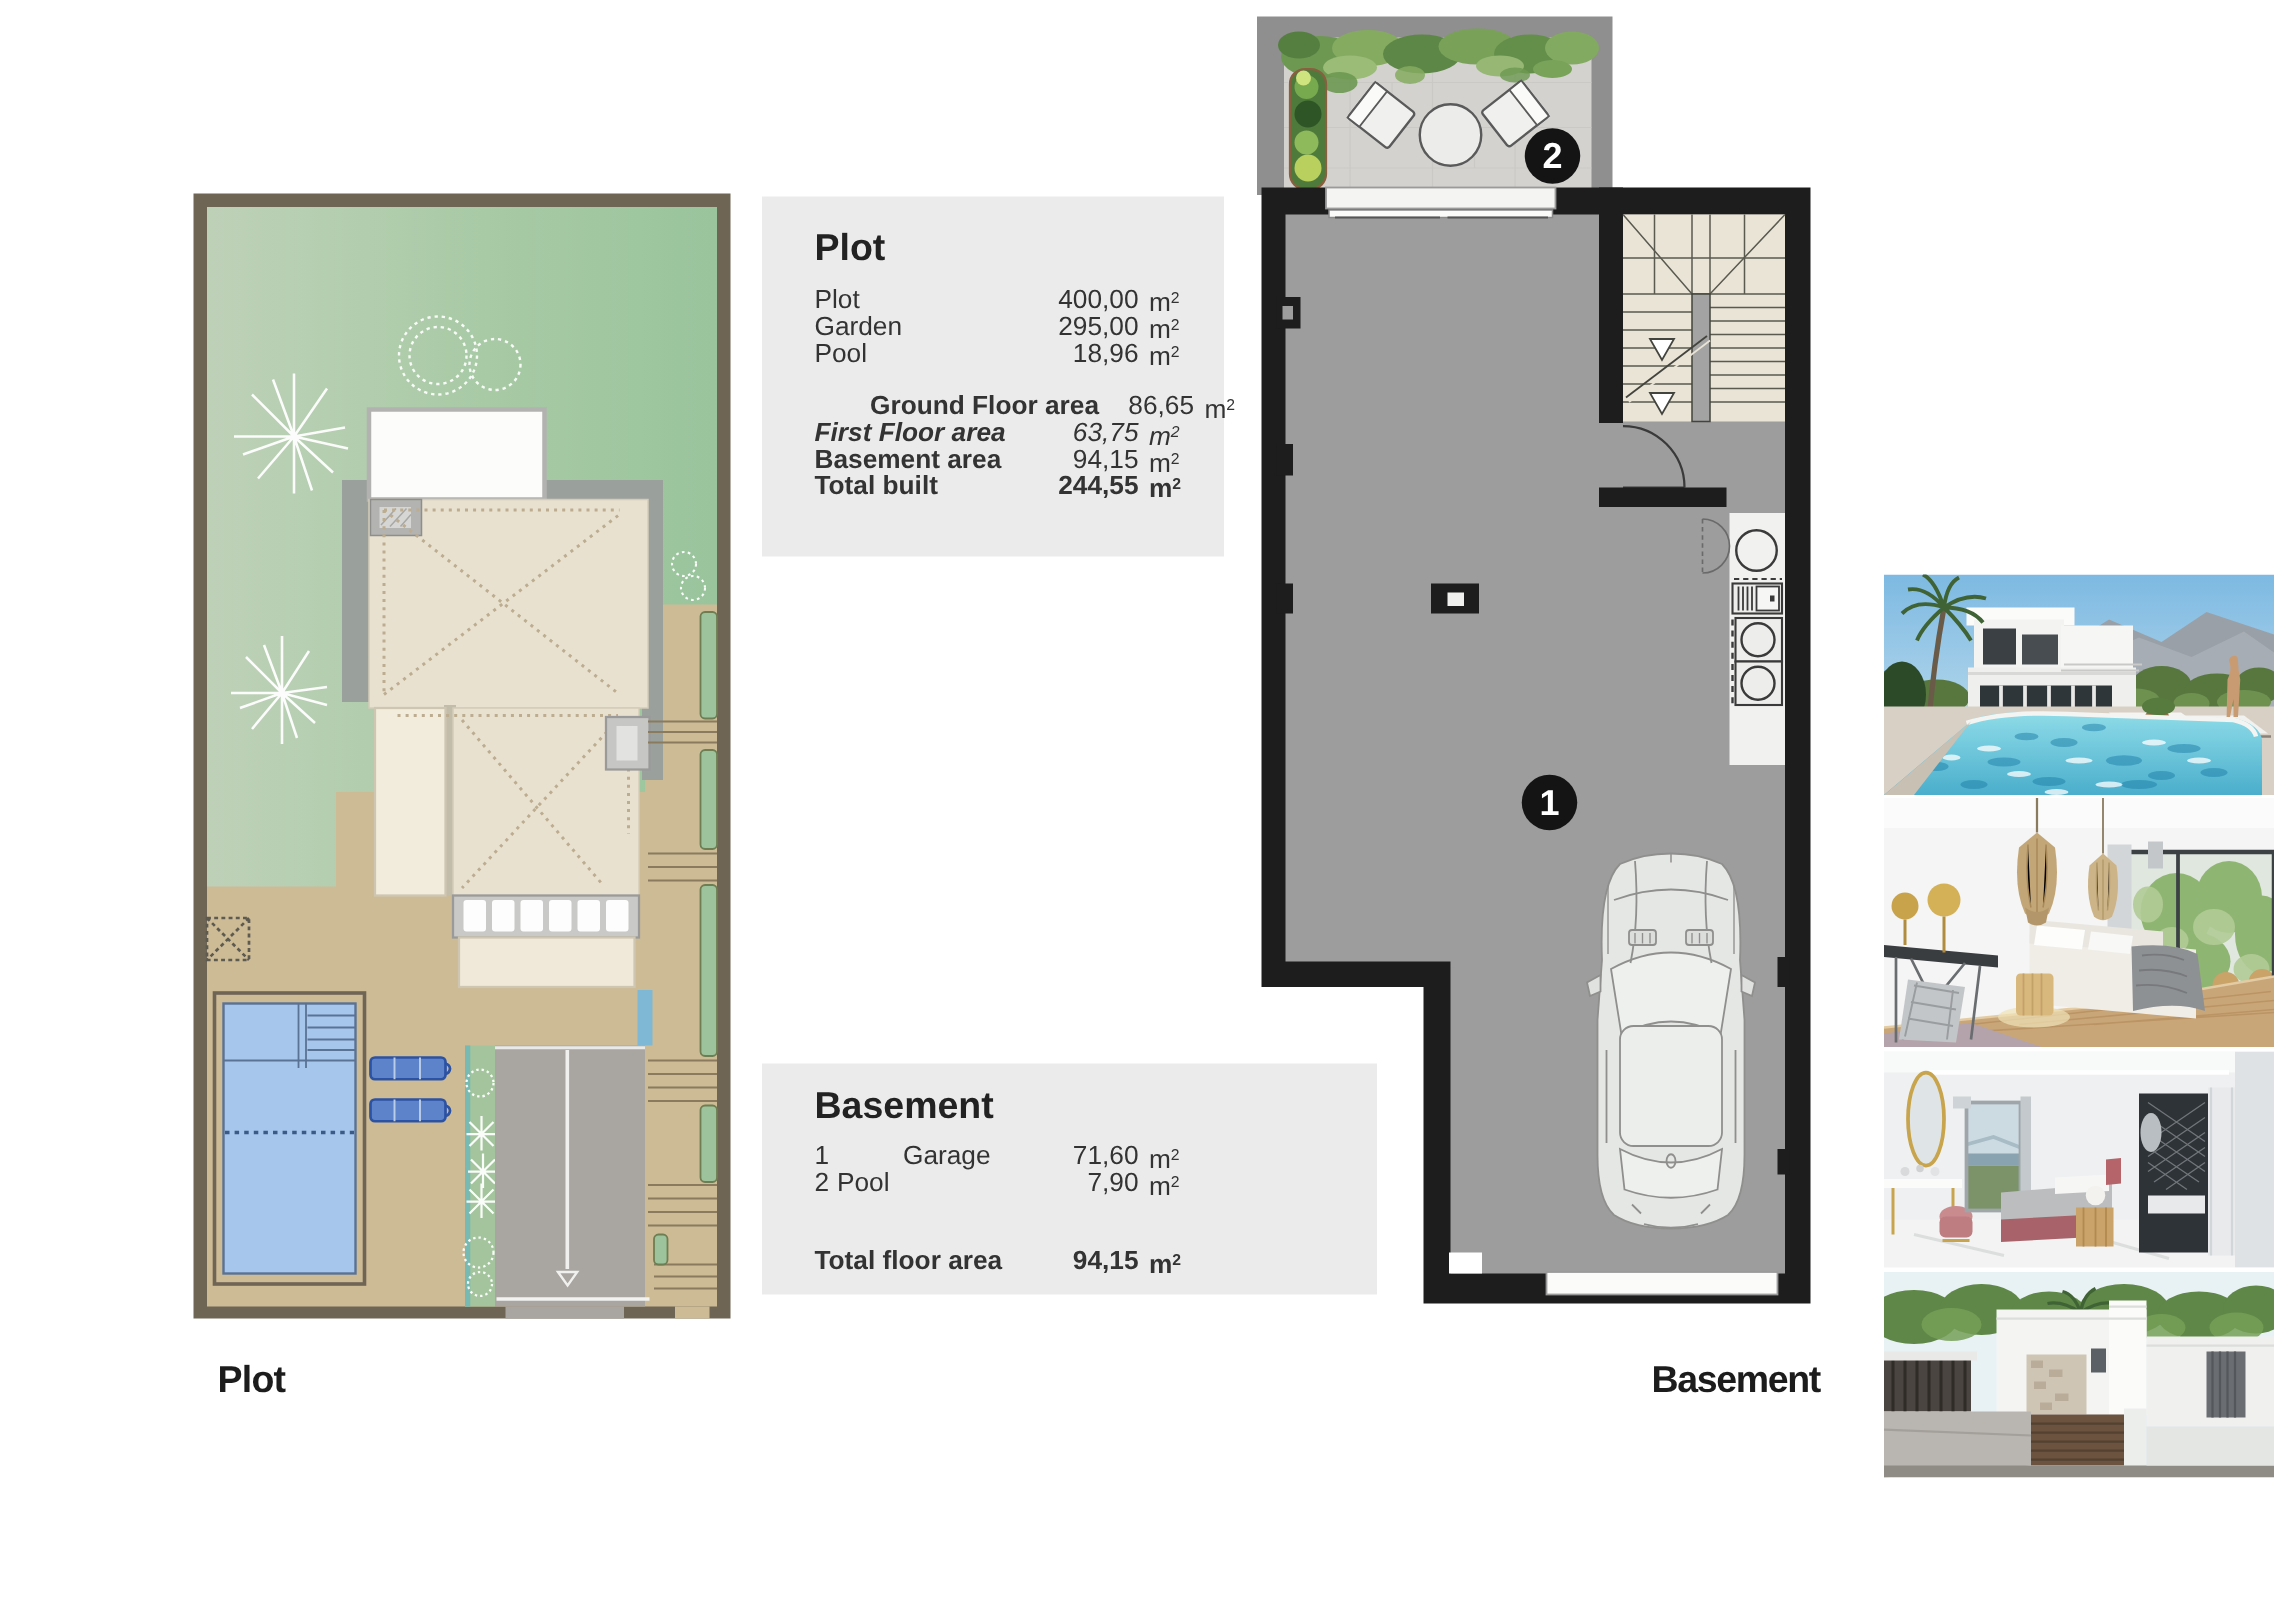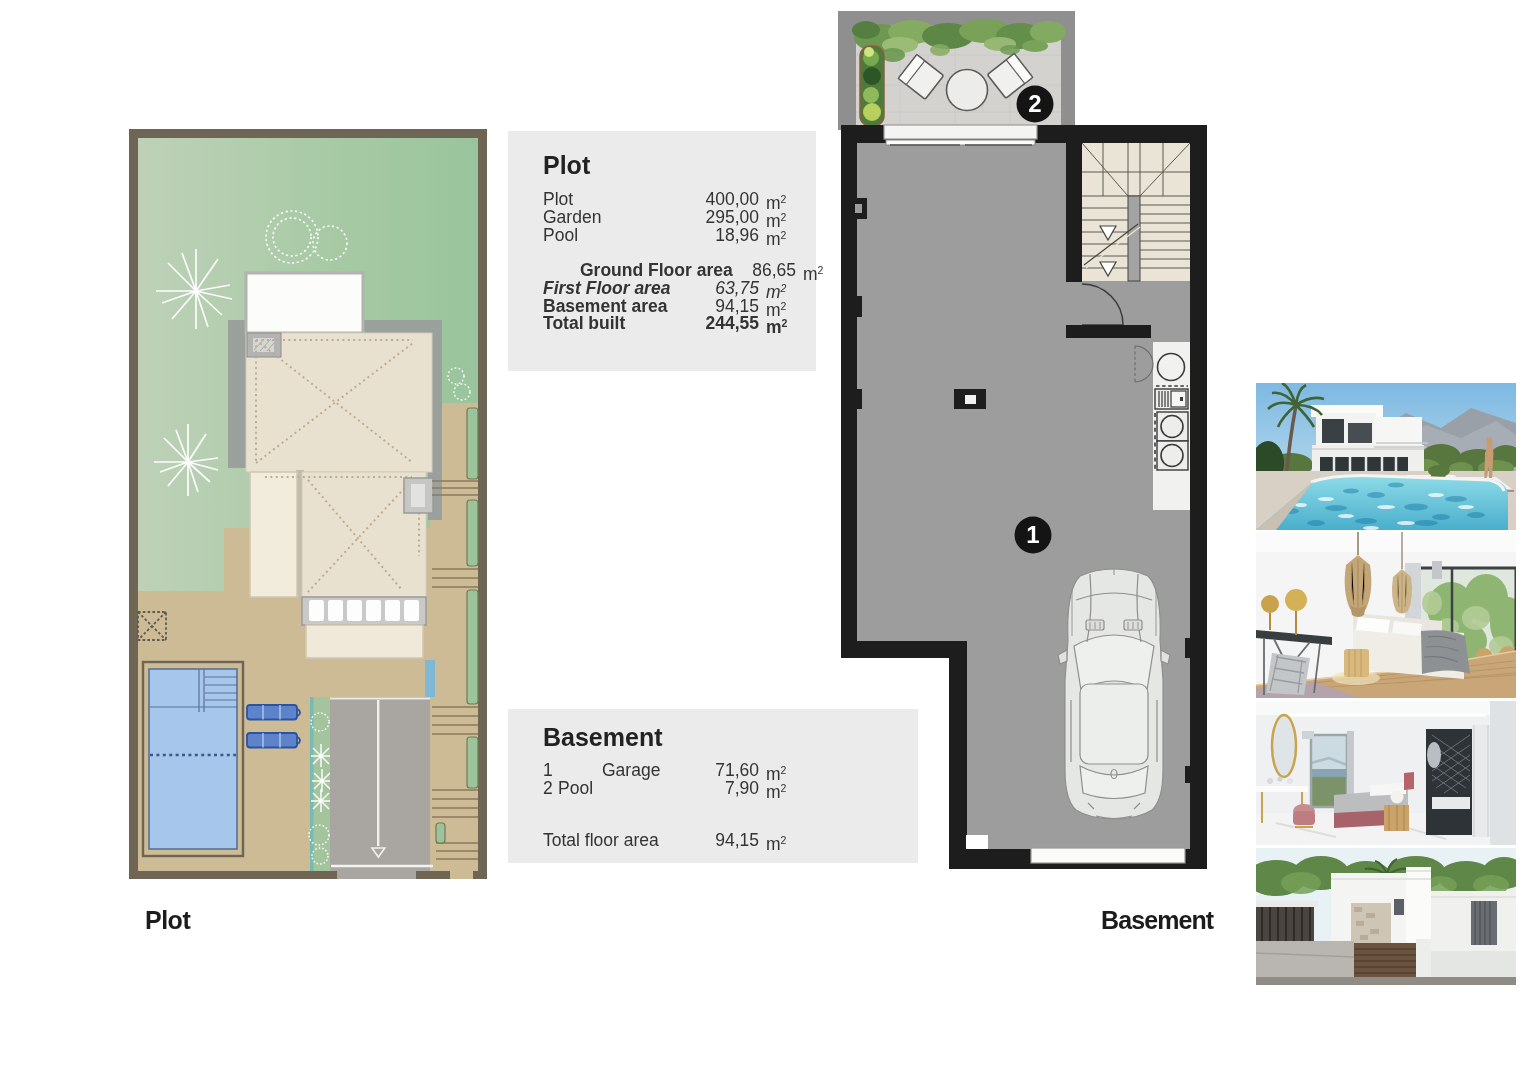--- a/index.html
+++ b/index.html
@@ -176,21 +176,21 @@
         <span style="position:absolute;left:15px;margin-left:44px;">Garage</span>
         <span class="val">71,60</span>
         <span class="unit">m<span class="sup">2</span></span>
       </div>
     <div class="row" style="top:70px;">
         <span style="position:absolute;left:0;">2</span>
         <span style="position:absolute;left:15px;">Pool</span>
         <span class="val">7,90</span>
         <span class="unit">m<span class="sup">2</span></span>
       </div>
-    <div class="row" style="top:122px;font-weight:normal;">Total floor area<span class="val">94,15</span><span class="unit">m<span class="sup">2</span></span></div>
+    <div class="row" style="top:122px;font-weight:bold;">Total floor area<span class="val">94,15</span><span class="unit">m<span class="sup">2</span></span></div>
   </div>
 
   <svg id="baseplan" class="abs" style="left:835px;top:5px" width="378" height="870" viewBox="835 5 378 870">
 
     <rect x="838" y="11" width="237" height="119" fill="#8f8f8f"></rect>
 
     <rect x="856" y="25" width="205" height="105" fill="#d3d2cf"></rect>
     <g stroke="#c8c7c4" stroke-width="0.8" opacity="0.8">
       <path d="M856,55 H1061 M856,85 H1061 M856,112 H1061 M900,25 V130 M928,55 V85 M955,25 V130 M983,85 V112 M1010,25 V130"></path>
     </g>

